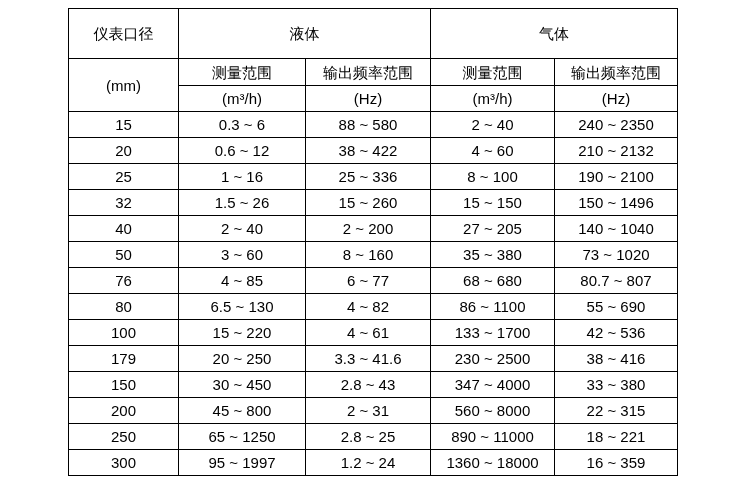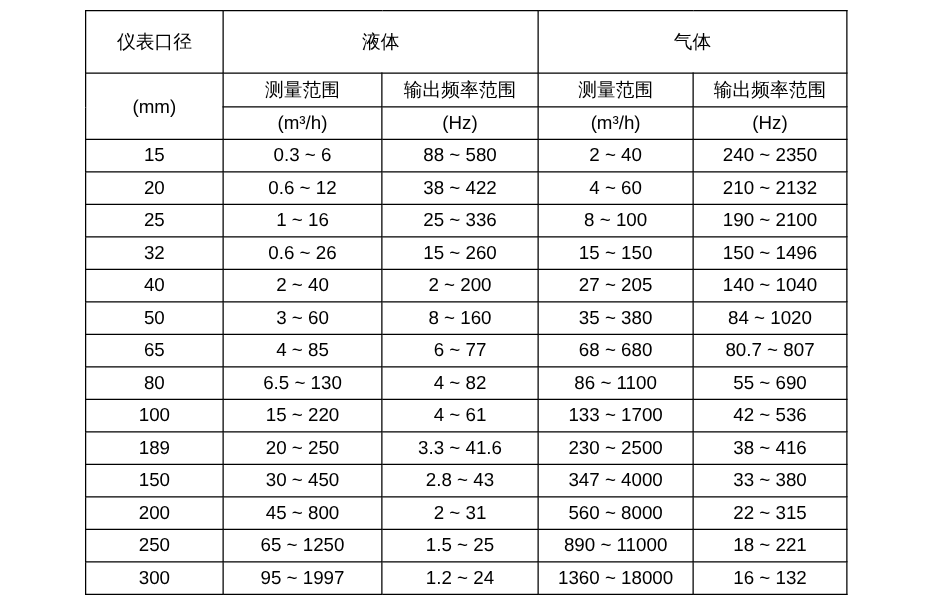--- a/index.html
+++ b/index.html
@@ -87,62 +87,62 @@
       </tr>
       <tr>
         <td>25</td>
         <td>1 ~ 16</td>
         <td>25 ~ 336</td>
         <td>8 ~ 100</td>
         <td>190 ~ 2100</td>
       </tr>
       <tr>
         <td>32</td>
-        <td>0.6 ~ 26</td>
+        <td>1.5 ~ 26</td>
         <td>15 ~ 260</td>
         <td>15 ~ 150</td>
         <td>150 ~ 1496</td>
       </tr>
       <tr>
         <td>40</td>
         <td>2 ~ 40</td>
         <td>2 ~ 200</td>
         <td>27 ~ 205</td>
         <td>140 ~ 1040</td>
       </tr>
       <tr>
         <td>50</td>
         <td>3 ~ 60</td>
         <td>8 ~ 160</td>
         <td>35 ~ 380</td>
-        <td>84 ~ 1020</td>
+        <td>73 ~ 1020</td>
       </tr>
       <tr>
-        <td>65</td>
+        <td>76</td>
         <td>4 ~ 85</td>
         <td>6 ~ 77</td>
         <td>68 ~ 680</td>
         <td>80.7 ~ 807</td>
       </tr>
       <tr>
         <td>80</td>
         <td>6.5 ~ 130</td>
         <td>4 ~ 82</td>
         <td>86 ~ 1100</td>
         <td>55 ~ 690</td>
       </tr>
       <tr>
         <td>100</td>
         <td>15 ~ 220</td>
         <td>4 ~ 61</td>
         <td>133 ~ 1700</td>
         <td>42 ~ 536</td>
       </tr>
       <tr>
-        <td>189</td>
+        <td>179</td>
         <td>20 ~ 250</td>
         <td>3.3 ~ 41.6</td>
         <td>230 ~ 2500</td>
         <td>38 ~ 416</td>
       </tr>
       <tr>
         <td>150</td>
         <td>30 ~ 450</td>
         <td>2.8 ~ 43</td>
         <td>347 ~ 4000</td>
@@ -151,25 +151,25 @@
       <tr>
         <td>200</td>
         <td>45 ~ 800</td>
         <td>2 ~ 31</td>
         <td>560 ~ 8000</td>
         <td>22 ~ 315</td>
       </tr>
       <tr>
         <td>250</td>
         <td>65 ~ 1250</td>
-        <td>1.5 ~ 25</td>
+        <td>2.8 ~ 25</td>
         <td>890 ~ 11000</td>
         <td>18 ~ 221</td>
       </tr>
       <tr>
         <td>300</td>
         <td>95 ~ 1997</td>
         <td>1.2 ~ 24</td>
         <td>1360 ~ 18000</td>
-        <td>16 ~ 132</td>
+        <td>16 ~ 359</td>
       </tr>
     </tbody>
 </table>
 
 </body></html>

